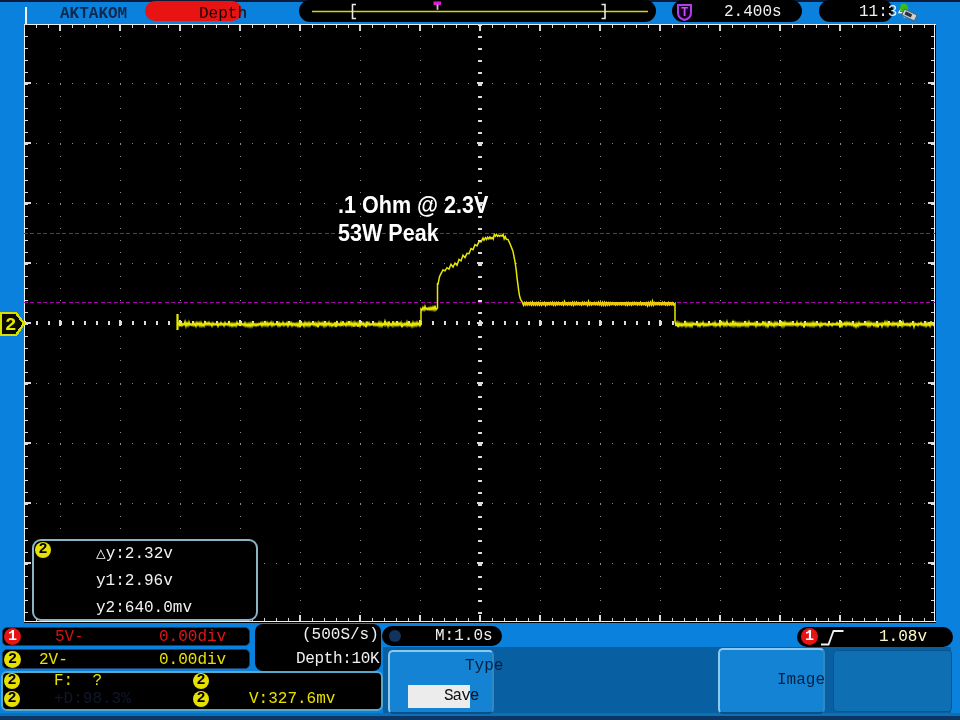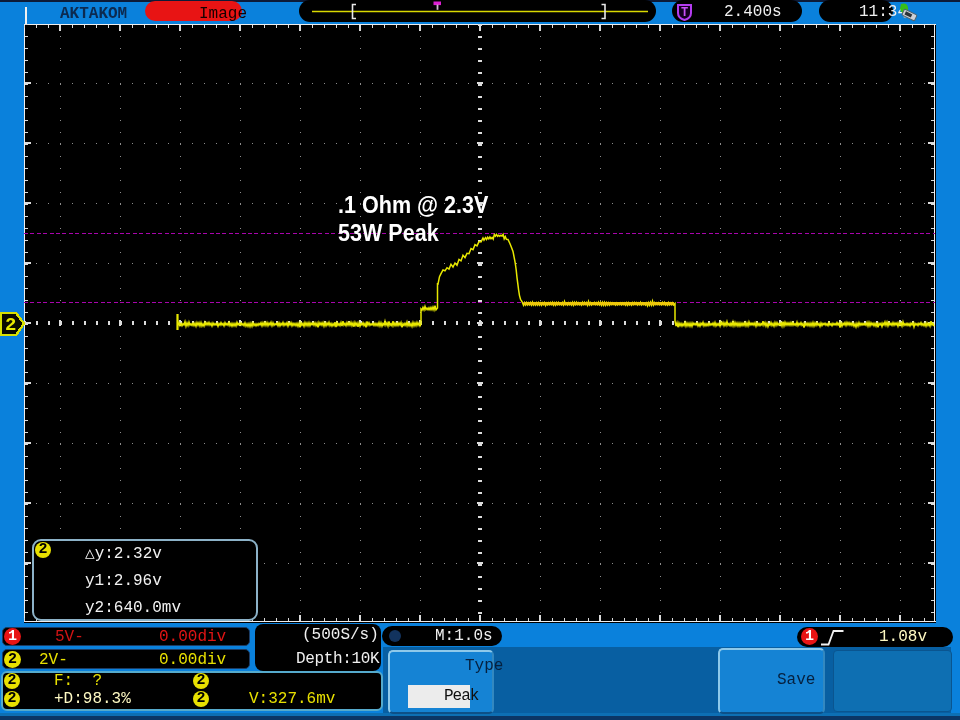--- a/index.html
+++ b/index.html
@@ -77,21 +77,21 @@
     <path d="M1,313 L16,313 L24,323.7 L16,335 L1,335 Z" fill="#0a0a00" stroke="#d8e000" stroke-width="2.4"></path>
     <text x="5" y="330" font-family="Liberation Mono, monospace" font-size="19" font-weight="bold" fill="#e8e800">2</text>
   </g>
 </svg>
 
 <div class="abs" style="left:338px;top:191px;color:#fff;font-family:'Liberation Sans',sans-serif;font-weight:bold;font-size:24.5px;line-height:28px;transform:scaleX(0.88);transform-origin:left top;">.1 Ohm @ 2.3V<br>53W Peak</div>
 
 <div class="abs" style="left:25px;top:7px;width:2px;height:17px;background:#f0f0f0;"></div>
 <div class="abs mono" style="left:28px;top:5px;color:#0c2a50;line-height:18px;font-weight:bold;">AKTAKOM</div>
 <div class="abs" style="left:145px;top:1px;width:97px;height:20px;background:#e81414;border-radius:10px;"></div>
-<div class="abs mono" style="left:167px;top:6px;color:#180000;line-height:16px;">Image</div>
+<div class="abs mono" style="left:167px;top:6px;color:#180000;line-height:16px;">Depth</div>
 
 <div class="abs pill" style="left:299px;top:0px;width:357px;height:22px;"></div>
 <svg class="abs" style="left:299px;top:1px;" width="357" height="21">
   <line x1="13" y1="10.5" x2="349" y2="10.5" stroke="#d8d800" stroke-width="1.6"></line>
   <path d="M57,3.5 h-3.5 v14 h3.5" stroke="#e8e8e8" stroke-width="1.6" fill="none"></path>
   <path d="M302.5,3.5 h3.5 v14 h-3.5" stroke="#e8e8e8" stroke-width="1.6" fill="none"></path>
   <rect x="134.5" y="0.5" width="7.5" height="3.6" fill="#dc1ed2"></rect>
     <rect x="137.6" y="3.6" width="1.8" height="5.2" fill="#cdb6cd"></rect>
 </svg>
 
@@ -109,60 +109,60 @@
   <path d="M4,2 q6,-2 7,3.5 q1,3.5 -2.5,5 l-2.5,1 q-3,-2 -3,-5 Z" fill="#38bd18"></path>
   <path d="M6.5,9.5 l2,-1.5 2,1.5 -2,7 -2,-1 Z" fill="#8fa8bc"></path>
   <g transform="rotate(26 13 13)">
     <rect x="5.5" y="10" width="14" height="6.5" rx="1.2" fill="#cdd1d6" stroke="#50646f" stroke-width="1"></rect>
     <rect x="7.8" y="11.5" width="7" height="3.4" fill="#2a3238"></rect>
   </g>
 </svg>
 
 <div class="abs" style="left:32px;top:539px;width:226px;height:82px;background:#000;border:2px solid #8cb2c8;border-radius:9px;"></div>
 <div class="chip" style="left:35px;top:542px;width:16px;height:16px;background:#e8e000;color:#000;font-size:15px;line-height:16px;">2</div>
-<div class="abs mono" style="left:53px;top:541px;color:#f2f2f2;line-height:26.8px;">△y:2.32v
+<div class="abs mono" style="left:64px;top:541px;color:#f2f2f2;line-height:26.8px;">△y:2.32v
 y1:2.96v
 y2:640.0mv</div>
 
 <div class="abs" style="left:2px;top:627px;width:248px;height:19px;background:#000;border:1px solid #1c3c64;border-radius:5px;"></div>
 <div class="chip" style="left:4px;top:628px;width:17px;height:17px;background:#e81414;color:#fff;font-size:15px;line-height:17px;">1</div>
 <div class="abs mono" style="left:23px;top:630px;color:#d01414;line-height:14px;">5V-</div>
 <div class="abs mono" style="left:127px;top:630px;color:#e01414;line-height:14px;">0.00div</div>
 
 <div class="abs" style="left:2px;top:649px;width:248px;height:20px;background:#000;border:1px solid #1c3c64;border-radius:5px;"></div>
 <div class="chip" style="left:4px;top:651px;width:17px;height:17px;background:#e8e000;color:#000;font-size:15px;line-height:17px;">2</div>
 <div class="abs mono" style="left:7px;top:653px;color:#e8e000;line-height:14px;">2V-</div>
 <div class="abs mono" style="left:127px;top:653px;color:#e8e000;line-height:14px;">0.00div</div>
 
 <div class="abs" style="left:1px;top:671px;width:382px;height:40px;background:#000;border:2px solid #55aacc;border-radius:6px;"></div>
 <div class="chip" style="left:4px;top:673px;width:16px;height:16px;background:#e8e000;color:#000;font-size:15px;line-height:16px;">2</div>
 <div class="abs mono" style="left:22px;top:674px;color:#e8e000;line-height:14px;">F:  ?</div>
 <div class="chip" style="left:193px;top:673px;width:16px;height:16px;background:#e8e000;color:#000;font-size:15px;line-height:16px;">2</div>
 <div class="abs mono" style="left:217px;top:674px;color:#000000;line-height:14px;">Vk:776.3mv</div>
 <div class="chip" style="left:4px;top:691px;width:16px;height:16px;background:#e8e000;color:#000;font-size:15px;line-height:16px;">2</div>
-<div class="abs mono" style="left:22px;top:692px;color:#fef9c3;line-height:14px;">+D:98.3%</div>
+<div class="abs mono" style="left:22px;top:692px;color:#0f172a;line-height:14px;">+D:98.3%</div>
 <div class="chip" style="left:193px;top:691px;width:16px;height:16px;background:#e8e000;color:#000;font-size:15px;line-height:16px;">2</div>
 <div class="abs mono" style="left:217px;top:692px;color:#e8e000;line-height:14px;">V:327.6mv</div>
 
 <div class="abs" style="left:255px;top:624px;width:126px;height:47px;background:#000;border-radius:8px;"></div>
 <div class="abs mono" style="left:270px;top:628px;color:#f0f0f0;line-height:15px;">(500S/s)</div>
 <div class="abs mono" style="left:264px;top:652px;color:#f0f0f0;line-height:15px;letter-spacing:-0.35px;text-align:center;">Depth:10K</div>
 
 <div class="abs pill" style="left:382px;top:626px;width:120px;height:20px;border-radius:10px;"></div>
 <div class="abs" style="left:389px;top:630px;width:12px;height:12px;border-radius:6px;background:#12335e;"></div>
 <div class="abs mono" style="left:403px;top:629px;color:#f0f0f0;line-height:15px;text-align:center;">M:1.0s</div>
 
 <div class="abs" style="left:833px;top:650px;width:119px;height:62px;background:#0e6fb2;border:1px solid #0a5590;border-radius:4px;"></div>
 
 <div class="abs" style="left:388px;top:650px;width:106px;height:64px;background:#1583d4;border:2px solid #8ec9ea;border-right-color:#3388c0;border-bottom-color:#0d5088;border-radius:5px;"></div>
 <div class="abs mono" style="left:413px;top:659px;color:#06203e;line-height:15px;margin-left:20px;">Type</div>
 <div class="abs" style="left:408px;top:685px;width:62px;height:23px;background:#ececec;"></div>
-<div class="abs mono" style="left:412px;top:689px;color:#101010;line-height:15px;letter-spacing:-1px;">Peak</div>
+<div class="abs mono" style="left:412px;top:689px;color:#101010;line-height:15px;letter-spacing:-1px;">Save</div>
 
 <div class="abs" style="left:718px;top:648px;width:107px;height:66px;background:#1583d4;border:2px solid #8ec9ea;border-right-color:#3388c0;border-bottom-color:#0d5088;border-radius:5px;"></div>
-<div class="abs mono" style="left:745px;top:673px;color:#06203e;line-height:15px;">Save</div>
+<div class="abs mono" style="left:745px;top:673px;color:#06203e;line-height:15px;">Image</div>
 
 <div class="abs pill" style="left:797px;top:627px;width:156px;height:20px;border-radius:10px;"></div>
 <div class="chip" style="left:801px;top:628px;width:17px;height:17px;background:#e81414;color:#fff;font-size:15px;line-height:17px;">1</div>
 <svg class="abs" style="left:820px;top:628px;" width="27" height="19">
   <path d="M1,16.5 h7.5 l5,-13.5 h10" fill="none" stroke="#f0f0f0" stroke-width="1.8"></path>
 </svg>
 <div class="abs mono" style="left:847px;top:630px;color:#fef9c3;line-height:15px;">1.08v</div>
 
 </body></html>

